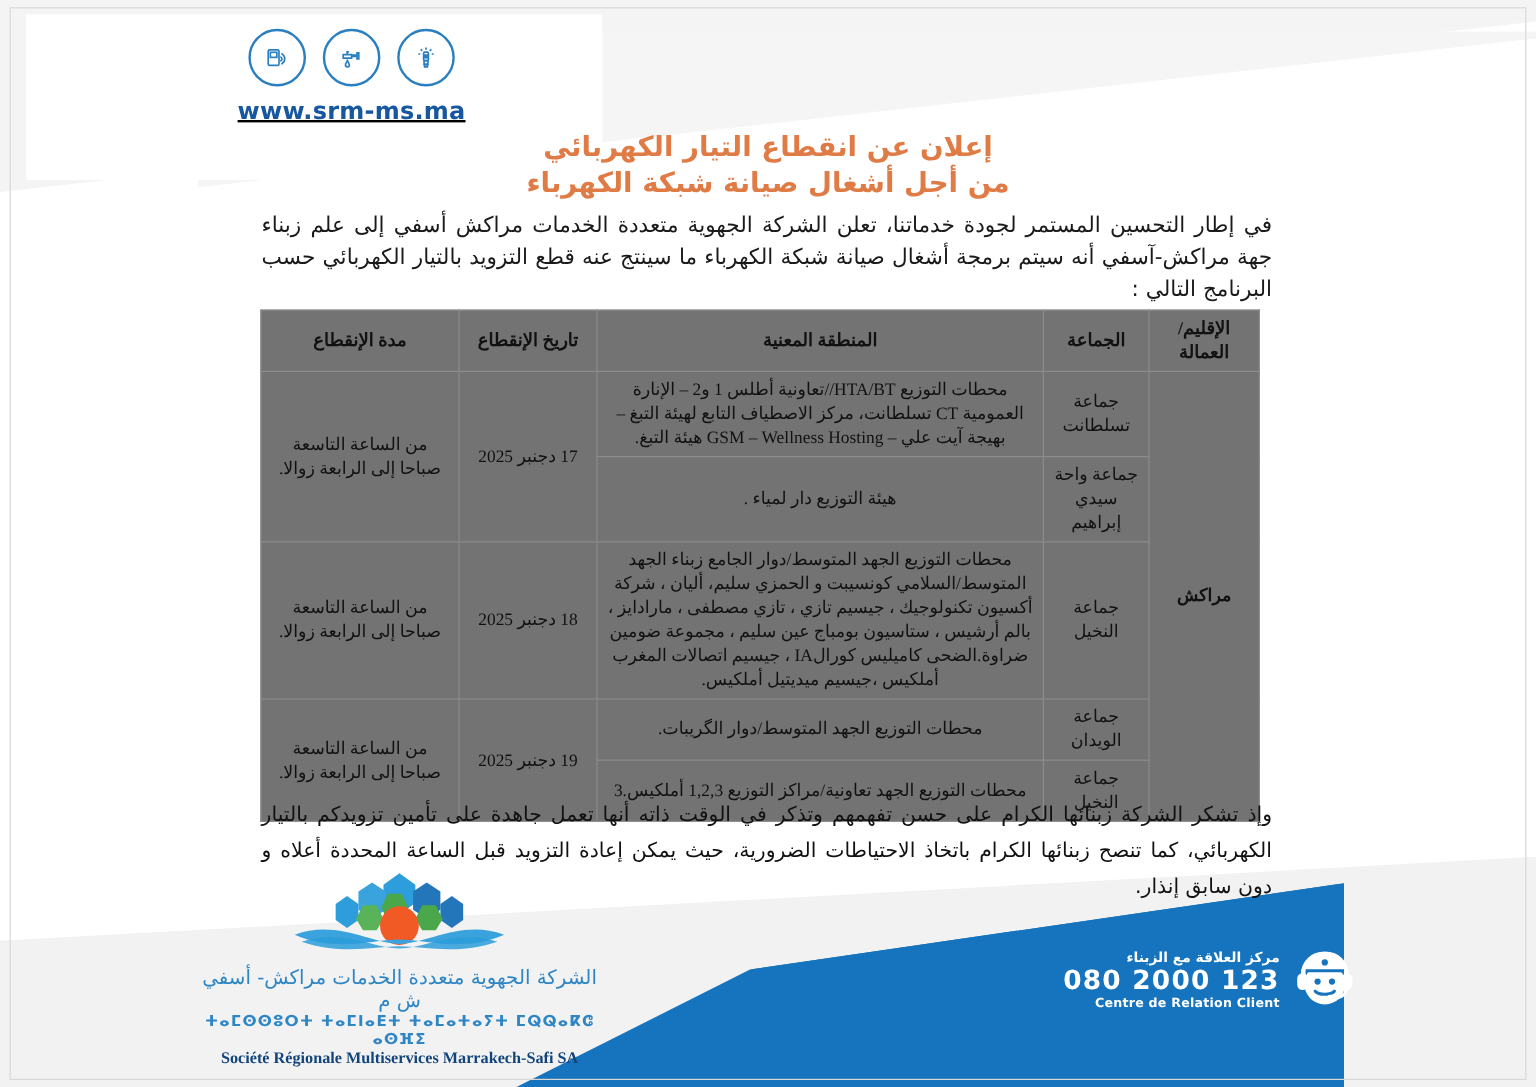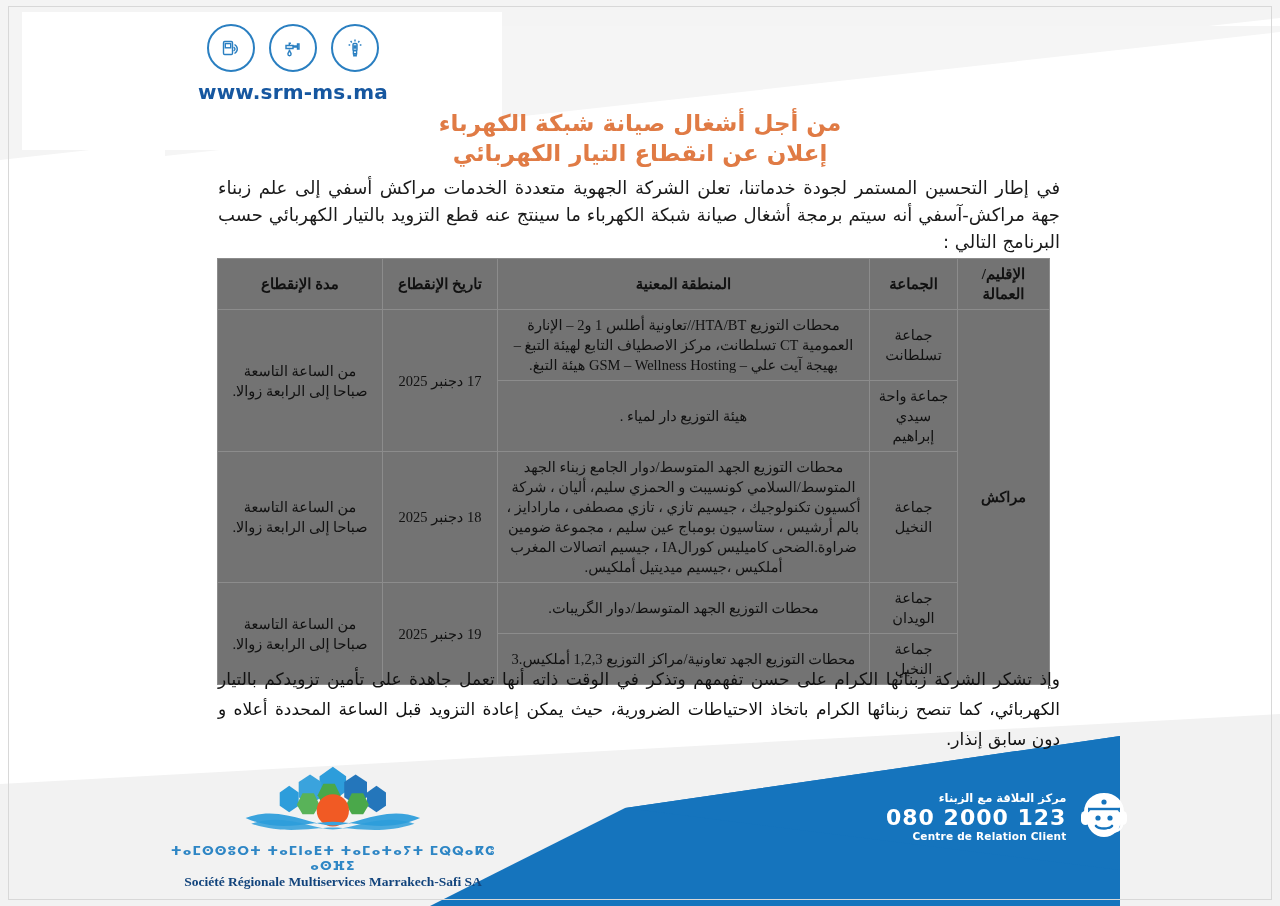--- a/index.html
+++ b/index.html
@@ -71,20 +71,21 @@
     pointer-events: none;
     z-index: 30;
   }
 
   
   .top-logo {
     position: absolute;
     left: 198px; top: 24px;
     z-index: 5;
     text-align: right;
+    text-decoration: underline;
   }
   .icon-row { display: flex; gap: 14px; justify-content: center; }
   .icon-circle {
     width: 48px; height: 48px;
     border: 2px solid #2a7fc1;
     border-radius: 50%;
     display: flex; align-items: center; justify-content: center;
     color: #2a7fc1;
   }
   .site-url {
@@ -258,22 +259,22 @@
           <rect x="7.3" y="8.6" width="5.4" height="4.2"></rect>
           <path d="M16.5 9.5c1.8 1.1 2.8 2.6 2.8 4.5s-1 3.4-2.8 4.5"></path>
           <path d="M15.6 12.2c.9.6 1.4 1.2 1.4 1.9s-.5 1.3-1.4 1.9"></path>
         </svg>
       </div>
     </div>
     <div class="site-url">www.srm-ms.ma</div>
   </div>
 
   <div class="title-block">
+    <div class="title-line">إعلان عن انقطاع التيار الكهربائي</div>
     <div class="title-line">من أجل أشغال صيانة شبكة الكهرباء</div>
-    <div class="title-line">إعلان عن انقطاع التيار الكهربائي</div>
   </div>
 
   <div class="intro">في إطار التحسين المستمر لجودة خدماتنا، تعلن الشركة الجهوية متعددة الخدمات مراكش أسفي إلى علم زبناء جهة مراكش-آسفي أنه سيتم برمجة أشغال صيانة شبكة الكهرباء ما سينتج عنه  قطع التزويد بالتيار الكهربائي حسب البرنامج التالي :</div>
 
   <div class="tbl-wrap">
     <table class="outage">
       <thead>
         <tr>
           <th class="c-prov">الإقليم/العمالة</th>
           <th class="c-comm">الجماعة</th>
@@ -325,20 +326,21 @@
         <polygon points="74,24 84,31 84,45 74,52 64,45 64,31" fill="#2d9ddb"></polygon>
         <polygon points="166,24 176,31 176,45 166,52 156,45 156,31" fill="#2476bb"></polygon>
         <polygon points="110,22 122,22 128,34 122,46 110,46 104,34" fill="#4aa84a"></polygon>
         <polygon points="88,32 100,32 106,44 100,54 88,54 82,44" fill="#59b359"></polygon>
         <polygon points="140,32 152,32 158,44 152,54 140,54 134,44" fill="#4aa84a"></polygon>
         <circle cx="120" cy="50" r="17" fill="#f15a24"></circle>
         <path d="M28 58 C64 44 96 66 120 66 C144 66 176 44 212 58 C176 74 144 62 120 62 C96 62 64 74 28 58 Z" fill="#3aa3dd"></path>
         <path d="M34 64 C70 52 98 70 120 70 C142 70 170 52 206 64 C170 76 142 68 120 68 C98 68 70 76 34 64 Z" fill="#2d9ddb" opacity="0.85"></path>
       </g>
     </svg>
+    <div class="srm-ar">الشركة الجهوية متعددة الخدمات مراكش- أسفي ش م</div>
     <div class="srm-tif">ⵜⴰⵎⵙⵙⵓⵔⵜ ⵜⴰⵎⵏⴰⴹⵜ ⵜⴰⵎⴰⵜⴰⵢⵜ ⵎⵕⵕⴰⴽⵛ ⴰⵙⴼⵉ</div>
     <div class="srm-fr">Société Régionale Multiservices Marrakech-Safi SA</div>
   </div>
 
   <div class="call-center">
     <svg class="cc-avatar" viewBox="0 0 56 56">
       <circle cx="28" cy="32" r="17" fill="#ffffff"></circle>
       <path d="M10 24c0-10 8-17 18-17s18 7 18 17" fill="none" stroke="#ffffff" stroke-width="4"></path>
       <rect x="5" y="23" width="9" height="14" rx="4.5" fill="#ffffff"></rect>
       <rect x="42" y="23" width="9" height="14" rx="4.5" fill="#ffffff"></rect>

